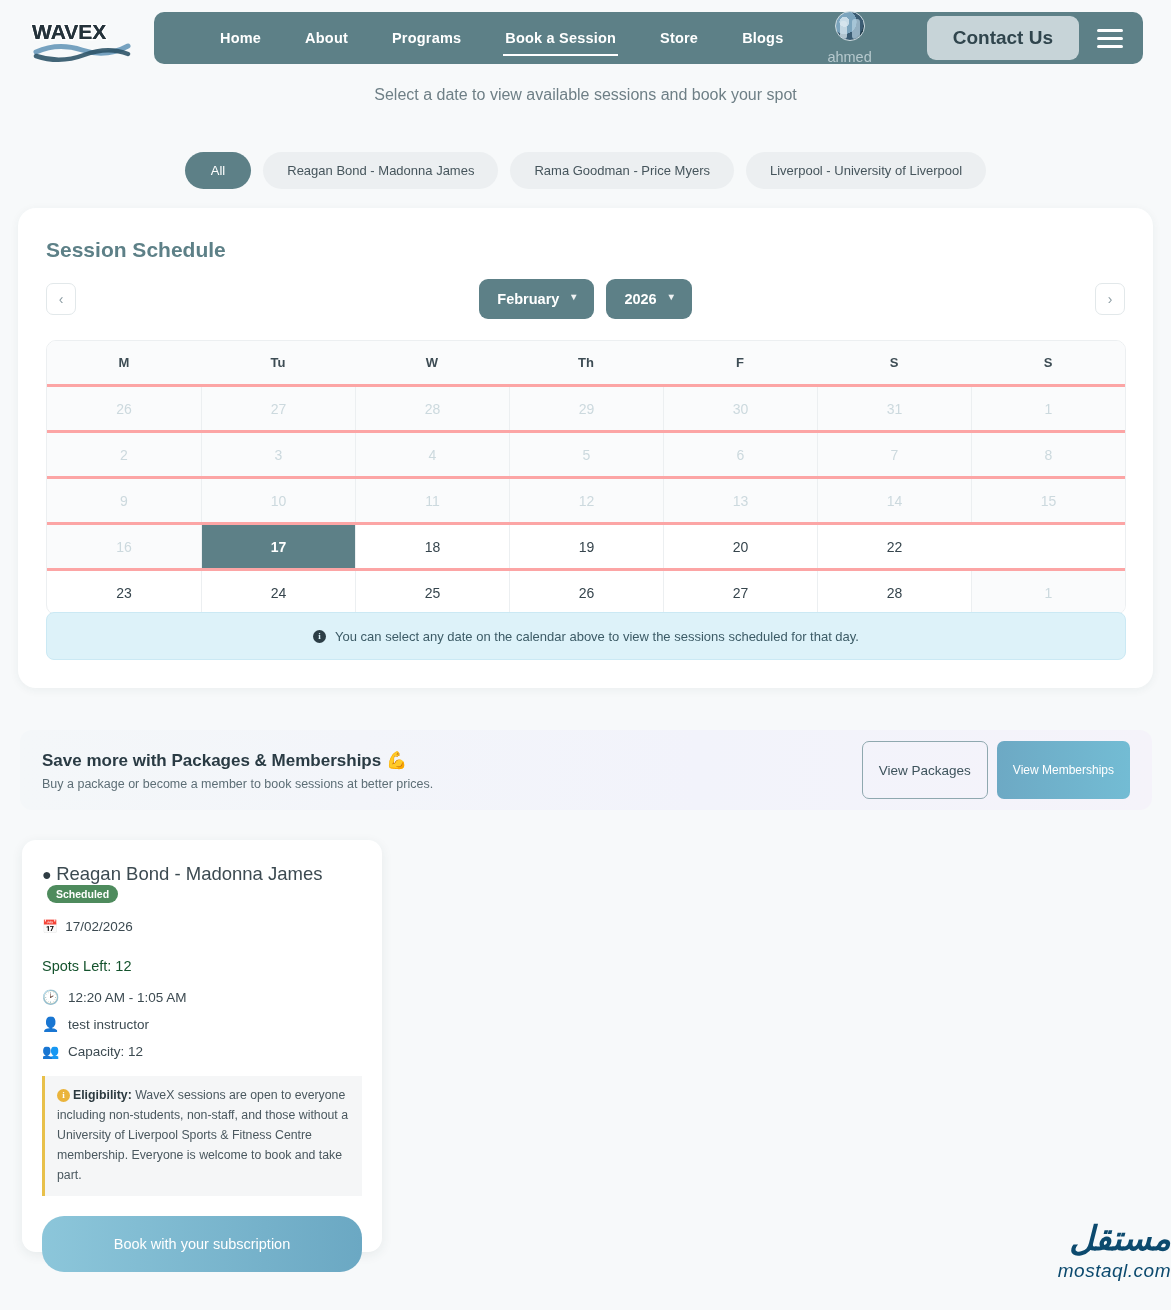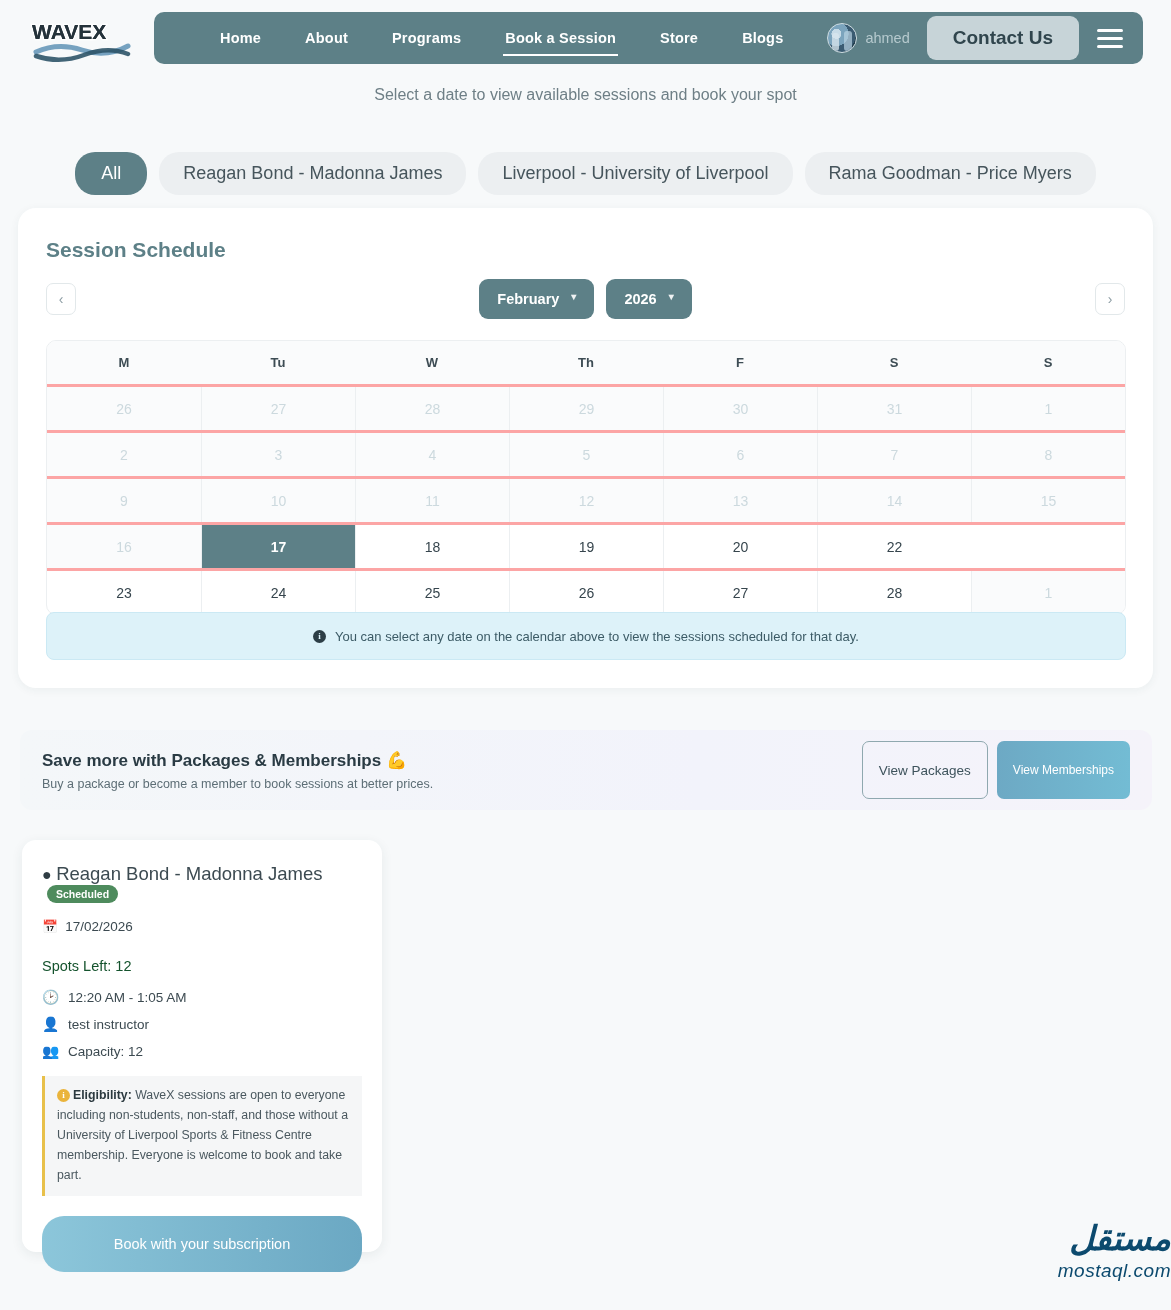--- a/index.html
+++ b/index.html
@@ -29,21 +29,21 @@
   .nav-links { display: flex; align-items: center; gap: 0; margin-left: 44px; }
   .nav-link {
     color: #ffffff; font-size: 14.5px; font-weight: bold; letter-spacing: .2px;
     padding: 6px 22px; position: relative; white-space: nowrap; cursor: pointer;
   }
   .nav-link.active::after {
     content: ""; position: absolute; left: 20px; right: 20px; bottom: -4px;
     height: 2px; background: #ffffff;
   }
   .user-chip {
-    display: flex; align-items: center; gap: 8px; margin-left: 22px; cursor: pointer;
+    display: flex; align-items: center; gap: 8px; margin-left: 22px; cursor: pointer; flex-direction: column;
   }
   .avatar {
     width: 30px; height: 30px; border-radius: 50%;
     background: radial-gradient(circle at 30% 35%, #c8dce8 0 18%, #7ba4bd 19% 45%, #3a5b72 46% 72%, #24404f 73% 100%);
     border: 1.5px solid #cfdde2; flex: none; overflow: hidden; position: relative;
   }
   .avatar::before {
     content: ""; position: absolute; left: 4px; top: 9px; width: 7px; height: 18px;
     border-radius: 3px; background: #d9e7ef; opacity: .75;
   }
@@ -66,21 +66,21 @@
     position: absolute; top: 86px; left: 0; right: 0; text-align: center;
     font-size: 16px; color: #6e7f86;
   }
 
   
   .filters {
     position: absolute; top: 152px; left: 0; right: 0;
     display: flex; justify-content: center; align-items: center; gap: 12px;
   }
   .pill {
-    background: #eceff1; color: #46555c; font-size: 18px;
+    background: #eceff1; color: #46555c; font-size: 13px;
     border: none; border-radius: 20px; padding: 11px 24px; cursor: pointer;
     white-space: nowrap; font-family: "Liberation Sans", sans-serif;
   }
   .pill.active { background: #5d8087; color: #fff; padding: 11px 26px; }
 
   
   .card {
     position: absolute; left: 18px; top: 208px; width: 1135px; height: 480px;
     background: #ffffff; border-radius: 18px; box-shadow: 0 2px 10px rgba(40,60,70,.06);
   }
@@ -247,22 +247,22 @@
         </div>
       </div>
     </div>
   </div>
 
   <div class="subtitle">Select a date to view available sessions and book your spot</div>
 
   <div class="filters">
     <button class="pill active">All</button>
     <button class="pill">Reagan Bond - Madonna James</button>
+    <button class="pill">Rama Goodman - Price Myers</button>
     <button class="pill">Liverpool - University of Liverpool</button>
-    <button class="pill">Rama Goodman - Price Myers</button>
   </div>
 
   <div class="card">
     <div class="card-title">Session Schedule</div>
     <div class="month-row">
       <div class="arrow-btn">‹</div>
       <div class="month-center">
         <button class="select-btn">
           <span>February</span>
           <span class="chev">▾</span>

